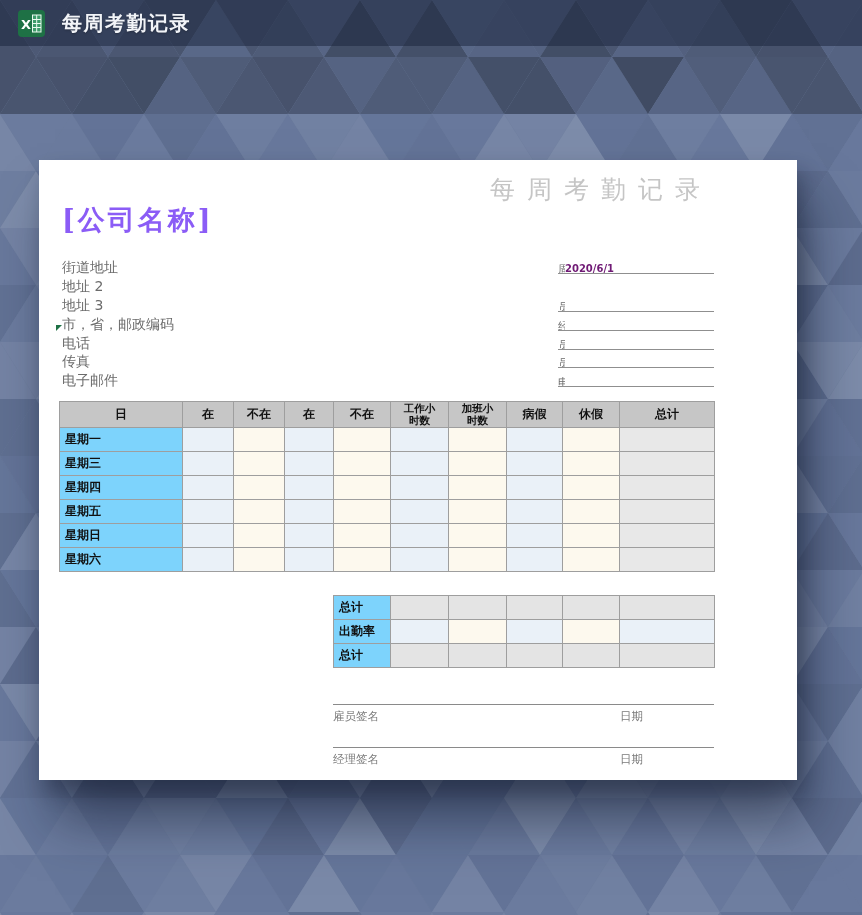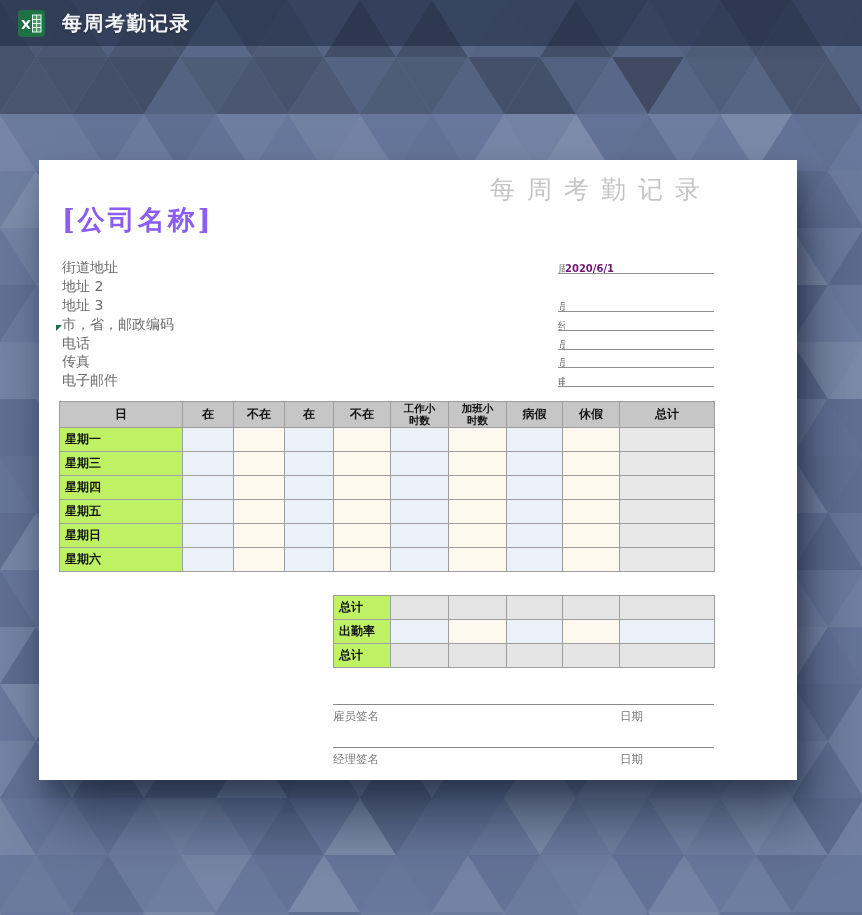--- a/index.html
+++ b/index.html
@@ -55,21 +55,21 @@
   #att { left:20px; top:241px; width:655px; }
   #sum { left:294px; top:435px; width:381px; }
   td, th { border:1px solid #9e9e9e; overflow:hidden; }
   #att thead th {
     background:#c6c6c6; color:#111; font-size:12px; font-weight:bold;
     height:26px; text-align:center; line-height:1.05; padding:0 1px;
   }
   #att thead th .h2 { font-size:10.5px; display:block; }
   #att thead th.small { font-size:10.5px;margin-left:32px; }
   td.daylabel, #sum td.sumlabel {
-    background:#bef264; color:#111; font-size:12px; font-weight:bold;
+    background:#7dd3fc; color:#111; font-size:12px; font-weight:bold;
     text-align:left; padding-left:5px;
   }
   #att tbody td, #sum td { height:24px; }
   .c-blue  { background:#eaf1f8; }
   .c-cream { background:#fdf9ee; }
   .c-gray  { background:#e8e8e8; }
   .c-sgray { background:#e4e4e4; }
   .sigline {
     position:absolute; left:294px; width:381px; height:1px; background:#8a8a8a;
   }

